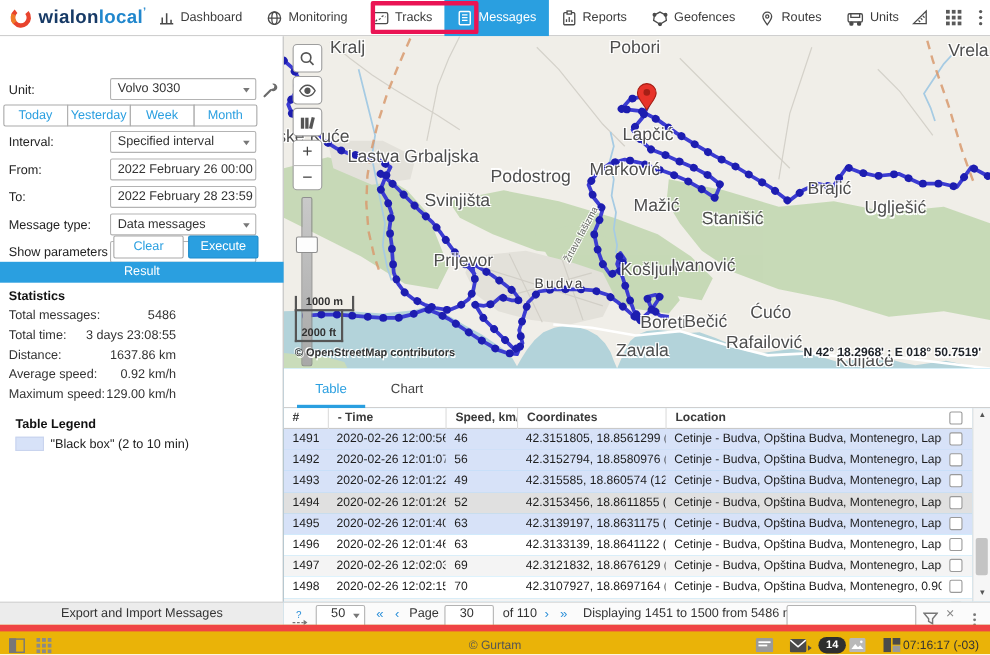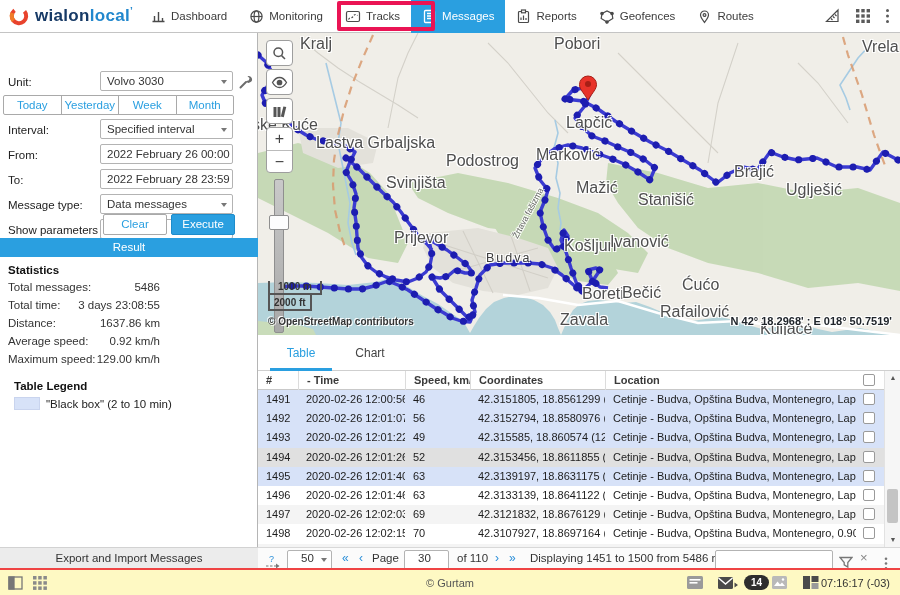--- a/index.html
+++ b/index.html
@@ -53,21 +53,21 @@
   .ml.big{font-size:12.5px;letter-spacing:2px;color:#3c3c3c}
   .ml.rot{transform:rotate(-62deg);font-size:8.5px;color:#666}
   .mapbtn{position:absolute;left:8px;width:27px;height:26px;background:#fff;border:1px solid #9e9e9e;border-radius:4px;display:flex;align-items:center;justify-content:center;cursor:pointer;z-index:5}
   .zoompair{position:absolute;left:8px;width:27px;height:46px;background:#fff;border:1px solid #9e9e9e;border-radius:4px;z-index:5}
   .zoompair .zb{height:23px;text-align:center;font-size:16px;line-height:22px;color:#444;cursor:pointer}
   .zoompair .zb:first-child{border-bottom:1px solid #bbb}
   #zslider{position:absolute;left:16px;top:146px;width:10px;height:154px;background:linear-gradient(#c9c9c9,#a8a8a8);border:1px solid #8f8f8f;border-radius:2px;z-index:4}
   #zhandle{position:absolute;left:11px;top:182px;width:20px;height:15px;background:#fdfdfd;border:1px solid #8f8f8f;border-radius:2px;z-index:5;cursor:grab}
   .scalebox{position:absolute;left:10px;bottom:24px;z-index:5;font-size:10px;font-weight:bold;color:#333}
   .scale-m{display:inline-block;border:2px solid #555;border-top:none;padding:0 8px 1px 8px}
-  .scale-ft{display:inline-block;border:2px solid #555;border-top:none;padding:4px 4px 1px 4px;margin-top:-2px}
+  .scale-ft{display:inline-block;border:2px solid #555;border-top:none;padding:16px 4px 1px 4px;margin-top:-2px}
   .attrib{position:absolute;left:10px;bottom:8px;z-index:5;font-size:10px;font-weight:bold;color:#333;text-shadow:1px 1px 0 #fff,-1px -1px 0 #fff}
   .mapcoords{position:absolute;right:8px;bottom:8px;z-index:5;font-size:11px;font-weight:bold;color:#20252b;text-shadow:1px 1px 0 #fff,-1px -1px 0 #fff,1px -1px 0 #fff,-1px 1px 0 #fff}
 
   
   #tpanel{position:absolute;left:258px;top:335px;width:642px;height:233px;background:#7dd3fc}
   #tabs{position:absolute;left:0;top:0;width:642px;height:36px;border-bottom:1px solid #cfcfcf;background:#fff}
   .tab{position:absolute;top:0;height:36px;line-height:36px;font-size:12px;color:#444;cursor:pointer;text-align:center}
   .tab.active{color:var(--accent);border-bottom:3px solid var(--accent)}
   #thead{position:absolute;left:0;top:36px;width:626px;height:19px;background:#fff;border-bottom:1px solid #c9c9c9;font-weight:bold;font-size:11px;color:#3a3a3a}
   .hc{position:absolute;top:0;height:19px;line-height:19px;padding-left:8px;border-left:1px solid #dcdcdc;white-space:nowrap;overflow:hidden}
@@ -85,21 +85,21 @@
   #vthumb{position:absolute;left:2px;top:118px;width:11px;height:34px;background:#c4c4c4;border-radius:2px;cursor:grab}
 
   
   #pagbar{position:absolute;left:0;top:212px;width:642px;height:21px;background:#fbfbfb;border-top:1px solid #d8d8d8;font-size:11.5px;color:#333}
   .pag-el{position:absolute;top:0;height:21px;line-height:20px}
   .pag-arrow{color:#2b8fd8;font-size:12px;cursor:pointer}
   .pag-box{border:1px solid #b3b3b3;border-radius:2px;background:#fff;height:20px;top:2px;line-height:15px;padding:0 13px}
   .pag-sel .chev{position:absolute;right:4px;top:7px;width:0;height:0;border-left:3.5px solid transparent;border-right:3.5px solid transparent;border-top:4px solid #777}
 
   
-  #statusbar{position:absolute;left:0;top:568px;width:900px;height:27px;background:#fef9c3;border-top:2px solid #ef4444}
+  #statusbar{position:absolute;left:0;top:568px;width:900px;height:27px;background:#eab308;border-top:6px solid #ef4444}
   .sb-ic{position:absolute;top:6px;cursor:pointer}
   #copyright{position:absolute;left:0;width:900px;text-align:center;top:7px;font-size:11px;color:#555}
   #clock{position:absolute;right:10px;top:7px;font-size:11px;color:#333}
   .badge{position:absolute;left:744px;top:5px;background:#2e2e2e;color:#fff;border-radius:8px;font-size:10px;line-height:15px;padding:0 7px;font-weight:bold}
 </style>
 </head>
 <body>
 
 <div id="app">
 
@@ -156,20 +156,29 @@
           <circle cx="8" cy="13" r="1.2" fill="#4a4a4a"></circle>
         </svg>
       <span>Geofences</span>
     </div>
     <div class="nav-item">
       <svg width="15" height="15" viewBox="0 0 15 15" fill="none" stroke="#4a4a4a" stroke-width="1.2">
           <path d="M7.5 13.5C4.8 9.8 3.5 8.2 3.5 6a4 4 0 1 1 8 0c0 2.2-1.3 3.8-4 7.5z"></path>
           <circle cx="7.5" cy="6" r="1.4"></circle>
         </svg>
       <span>Routes</span>
+    </div>
+    <div class="nav-item">
+      <svg width="17" height="15" viewBox="0 0 17 15" fill="none" stroke="#4a4a4a" stroke-width="1.2">
+          <rect x="2" y="3.5" width="13" height="7.5" rx="1.4"></rect>
+          <path d="M4.5 3.8v3h8v-3"></path>
+          <circle cx="5" cy="12.5" r="1.4" fill="#4a4a4a"></circle>
+          <circle cx="12" cy="12.5" r="1.4" fill="#4a4a4a"></circle>
+        </svg>
+      <span>Units</span>
     </div>
 
     <div class="nav-right">
       <svg width="17" height="16" viewBox="0 0 17 16" fill="none" stroke="#4a4a4a" stroke-width="1.2">
           <path d="M2.5 13.5 14 2v11.5z"></path>
           <path d="M11 6.5l1.5 1.5M9 8.5 10.5 10M7 10.5 8.5 12"></path>
         </svg>
       <svg width="16" height="16" viewBox="0 0 16 16" fill="#5a5a5a">
           <rect x="1" y="1" width="3.4" height="3.4"></rect>
           <rect x="6.3" y="1" width="3.4" height="3.4"></rect>

